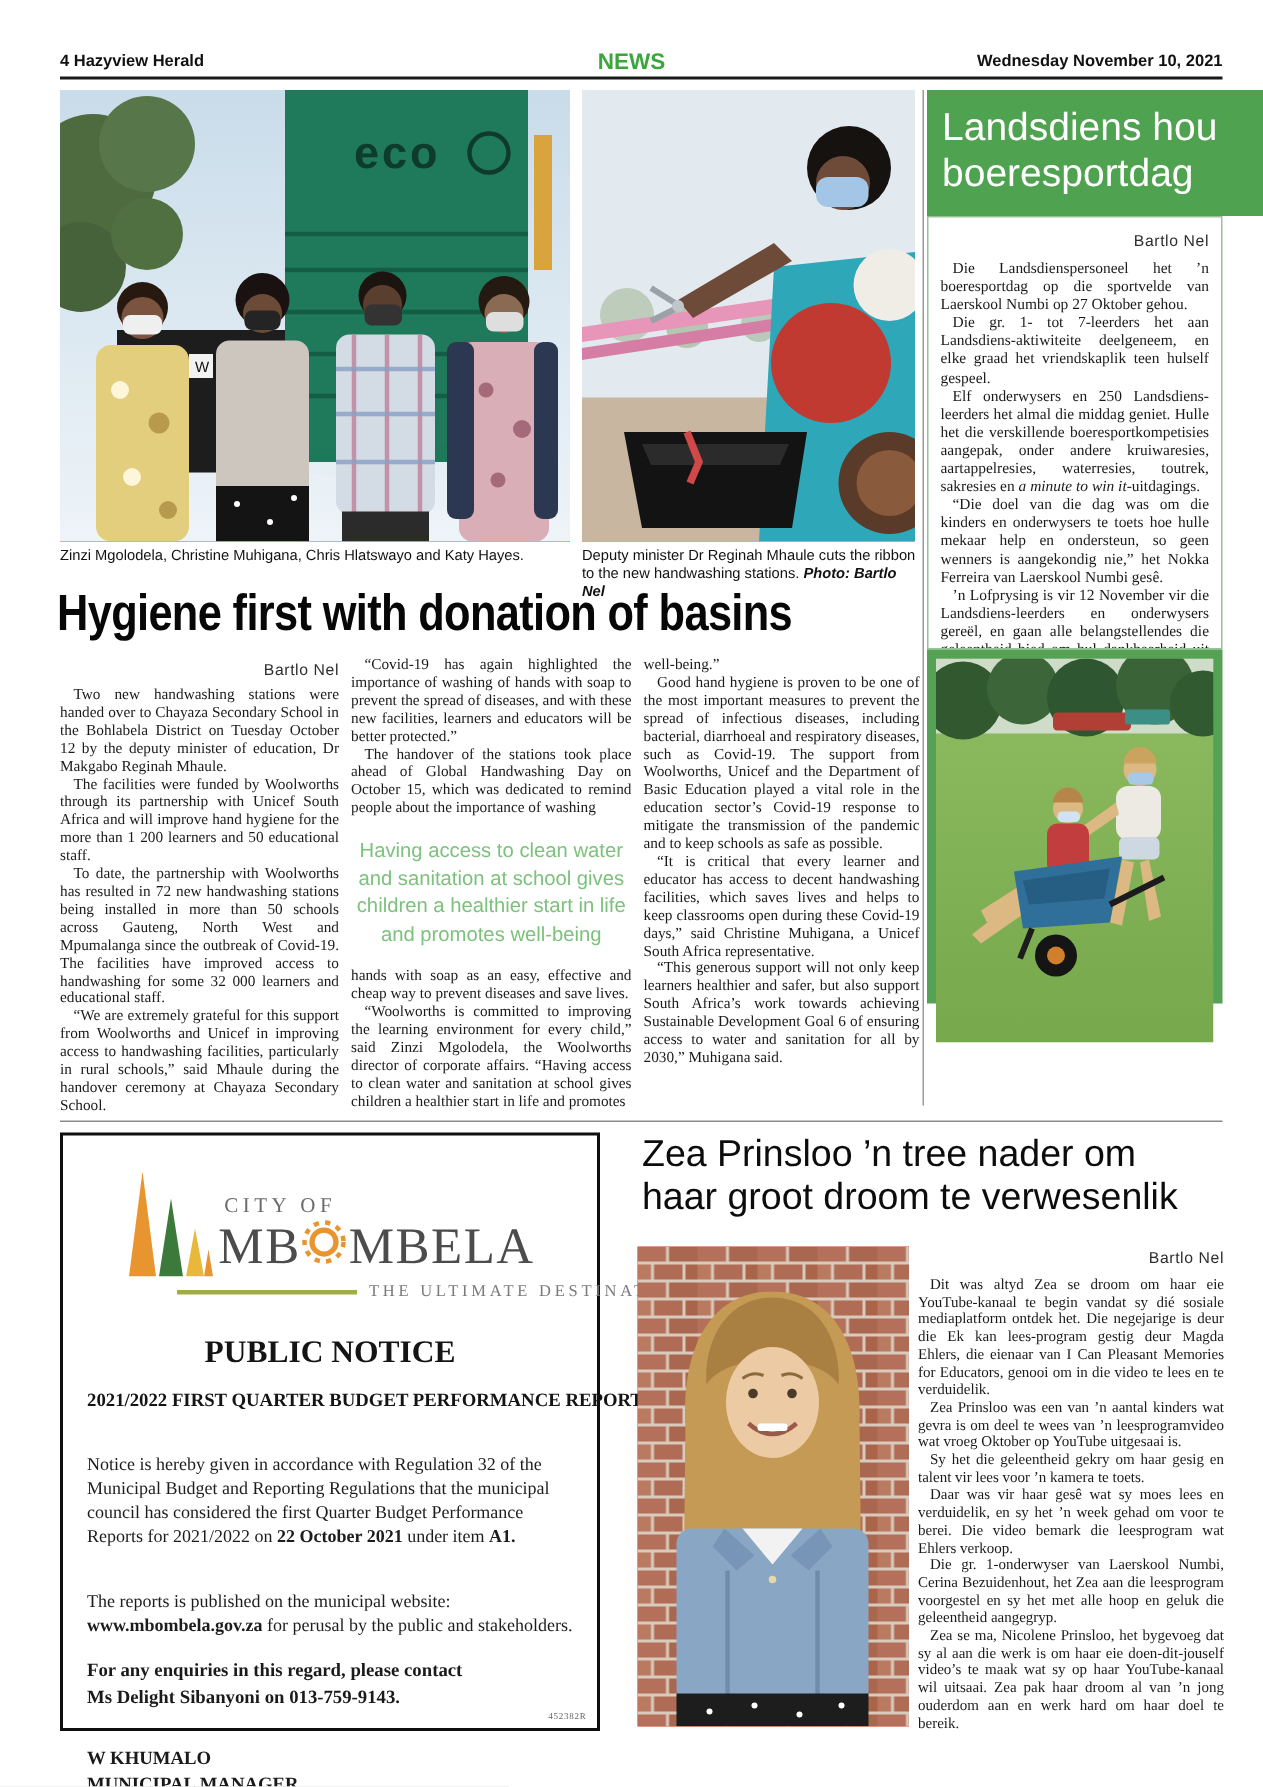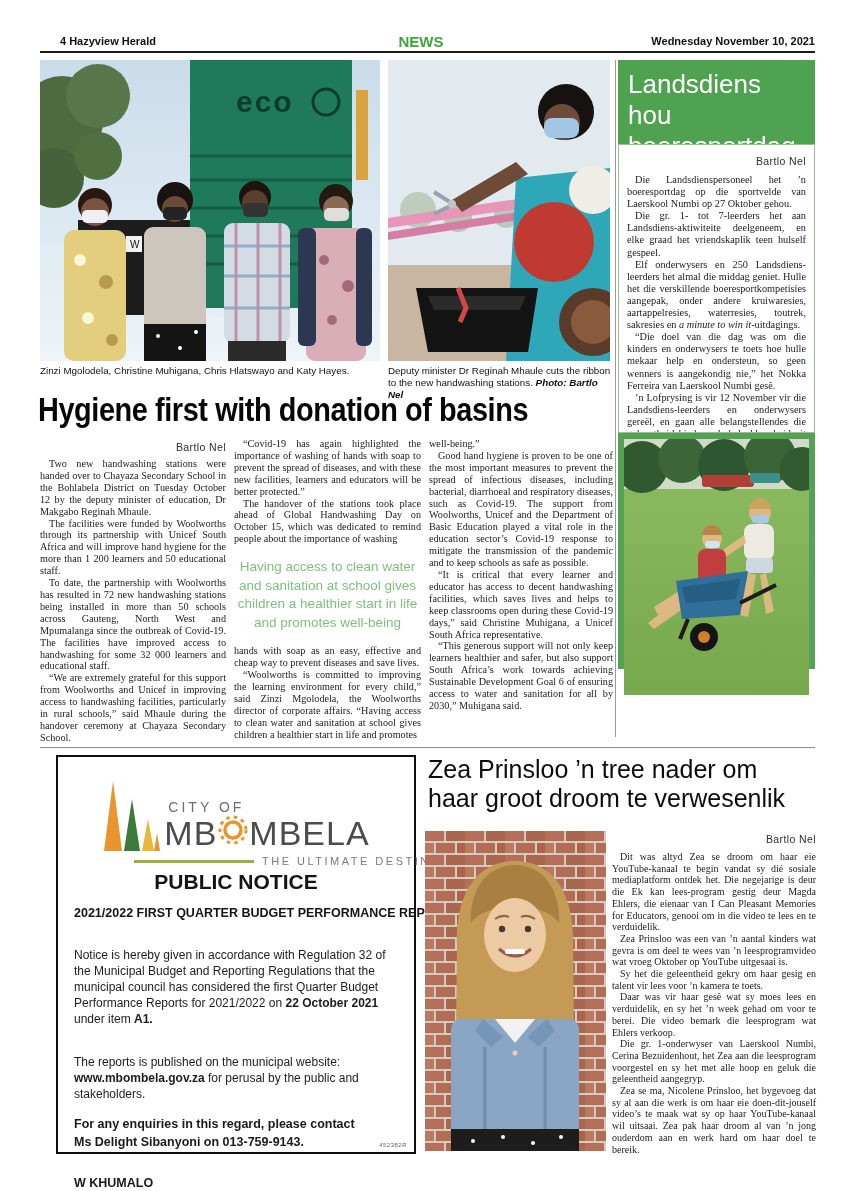--- a/index.html
+++ b/index.html
@@ -53,38 +53,38 @@
   
   .ad { border:2px solid #0f0f0f; background:#fff; padding:12px 16px; font-family:"Liberation Sans", sans-serif; }
   .ad-logo-row { display:flex; justify-content:center; align-items:flex-end; gap:4px; margin-top:2px; }
   .ad-logo-text { display:flex; flex-direction:column; }
   .ad-cityof { font-size:14px; letter-spacing:3px; color:#6b6b6b; margin-left:4px; }
   .ad-name { font-size:34px; line-height:36px; color:#4c4c4c; letter-spacing:1px; display:flex; align-items:center; }
   .ad-name .sun { margin:0 1px; }
   .ad-tagline-row { display:flex; align-items:center; gap:8px; margin:4px 0 0 60px; width:300px; }
   .ad-tagline-bar { flex:0 0 120px; height:3px; background:#9fae3e; }
   .ad-tagline { font-size:11px; letter-spacing:2.5px; color:#7a7a7a; white-space:nowrap; }
-  .ad-title { text-align:center; font-weight:bold; font-size:21px; color:#141414; margin-top:3px; }
+  .ad-title { text-align:center; font-weight:bold; font-size:21px; color:#141414; margin-top:22px; }
   .ad-sub { text-align:center; font-weight:bold; font-size:12.5px; color:#141414; margin-top:12px; white-space:nowrap; }
   .ad-p { font-size:12px; line-height:16px; color:#1c1c1c; margin-top:27px; }
   .ad-b { font-weight:bold; }
   .ad-contact { font-weight:bold; font-size:12.5px; line-height:18px; margin-top:13px; }
   .ad-sign { font-weight:bold; font-size:12.5px; line-height:17px; margin-top:24px; }
   .ad-ref { position:absolute; right:7px; bottom:4px; font-size:6px; color:#666; letter-spacing:0.5px; }
 
   
   .zea-head { font-family:"Liberation Sans", sans-serif; font-size:25px; line-height:29px; color:#0c0c0c; white-space:nowrap; }
   .zea-col p { font-size:10px; line-height:11.7px; text-align:justify; text-indent:8px; }
 </style>
 </head>
 <body>
 
 <div class="page">
 
-  <div class="abs hdr-txt" style="left:40px;top:35px;margin-left:20px;">4 Hazyview Herald</div>
+  <div class="abs hdr-txt" style="left:40px;top:35px;">4 Hazyview Herald</div>
   <div class="abs hdr-center" style="left:0;width:842px;top:33px;text-align:center;">NEWS</div>
   <div class="abs hdr-txt" style="right:27px;top:35px;">Wednesday November 10, 2021</div>
   <div class="abs hdr-rule" style="left:40px;top:51px;width:775px;height:2px;"></div>
 
   <div class="abs photo" style="left:40px;top:60px;width:340px;height:301px;">
     <svg width="340" height="301" viewBox="0 0 340 301">
       <defs>
         <linearGradient id="skyA" x1="0" y1="0" x2="0" y2="1">
           <stop offset="0" stop-color="#c9dcea"></stop>
             <stop offset="1" stop-color="#eef4f8"></stop>
@@ -220,21 +220,21 @@
   <div class="abs newscol" style="left:429px;top:438px;width:184px;">
     <p class="noind">well-being.”</p>
     <p>Good hand hygiene is proven to be one of the most important measures to prevent the spread of infectious diseases, including bacterial, diarrhoeal and respiratory diseases, such as Covid-19. The support from Woolworths, Unicef and the Department of Basic Education played a vital role in the education sector’s Covid-19 response to mitigate the transmission of the pandemic and to keep schools as safe as possible.</p>
     <p>“It is critical that every learner and educator has access to decent handwashing facilities, which saves lives and helps to keep classrooms open during these Covid-19 days,” said Christine Muhigana, a Unicef South Africa representative.</p>
     <p>“This generous support will not only keep learners healthier and safer, but also support South Africa’s work towards achieving Sustainable Development Goal 6 of ensuring access to water and sanitation for all by 2030,” Muhigana said.</p>
   </div>
 
   <div class="abs vline" style="left:615px;top:60px;width:1px;height:677px;"></div>
   <div class="abs rule-mid" style="left:40px;top:747px;width:775px;height:1px;"></div>
 
-  <div class="abs sb-title" style="left:618px;top:60px;width:197px;height:84px;">
+  <div class="abs sb-title" style="left:618px;top:60px;width:224px;height:84px;">
     <div>Landsdiens hou</div>
     <div>boeresportdag</div>
   </div>
   <div class="abs sb-box" style="left:618px;top:144px;width:197px;height:289px;">
     <div class="byline">Bartlo Nel</div>
     <p>Die Landsdienspersoneel het ’n boeresportdag op die sportvelde van Laerskool Numbi op 27 Oktober gehou.</p>
     <p>Die gr. 1- tot 7-leerders het aan Landsdiens-aktiwiteite deelgeneem, en elke graad het vriendskaplik teen hulself gespeel.</p>
     <p><span>Elf onderwysers en 250 Landsdiens-leerders het almal die middag geniet. Hulle het die verskillende boeresportkompetisies aangepak, onder andere kruiwaresies, aartappelresies, waterresies, toutrek, sakresies en </span><i>a minute to win it</i><span>-uitdagings.</span></p>
     <p>“Die doel van die dag was om die kinders en onderwysers te toets hoe hulle mekaar help en ondersteun, so geen wenners is aangekondig nie,” het Nokka Ferreira van Laerskool Numbi gesê.</p>
     <p>’n Lofprysing is vir 12 November vir die Landsdiens-leerders en onderwysers gereël, en gaan alle belangstellendes die geleentheid bied om hul dankbaarheid uit te beeld.</p>
@@ -279,21 +279,21 @@
       <line x1="116" y1="164" x2="152" y2="146" stroke="#1c1c1c" stroke-width="4"></line>
       <line x1="64" y1="180" x2="56" y2="200" stroke="#1c1c1c" stroke-width="4"></line>
       <circle cx="80" cy="198" r="14" fill="#151515"></circle>
         <circle cx="80" cy="198" r="6" fill="#d07f2a"></circle>
     </svg>
     <div class="sb-cap">
       <span>Alexis Ireland en Rene Bekker. </span><span class="credit">Foto: Verskaf</span>
     </div>
   </div>
 
-  <div class="abs ad" style="left:56px;top:755px;width:360px;height:399px;">
+  <div class="abs ad" style="left:40px;top:755px;width:360px;height:399px;font-family:Liberation Serif, serif;">
     <div class="ad-logo-row">
       <svg width="58" height="80" viewBox="0 0 58 80">
         <polygon points="2,80 20,80 11,10" fill="#e8952f"></polygon>
         <polygon points="22,80 38,80 30,28" fill="#3c7a3c"></polygon>
         <polygon points="40,80 52,80 46,48" fill="#e8b83a"></polygon>
         <polygon points="52,80 58,80 55,62" fill="#e8952f"></polygon>
       </svg>
       <div class="ad-logo-text">
         <div class="ad-cityof">CITY OF</div>
         <div class="ad-name">

